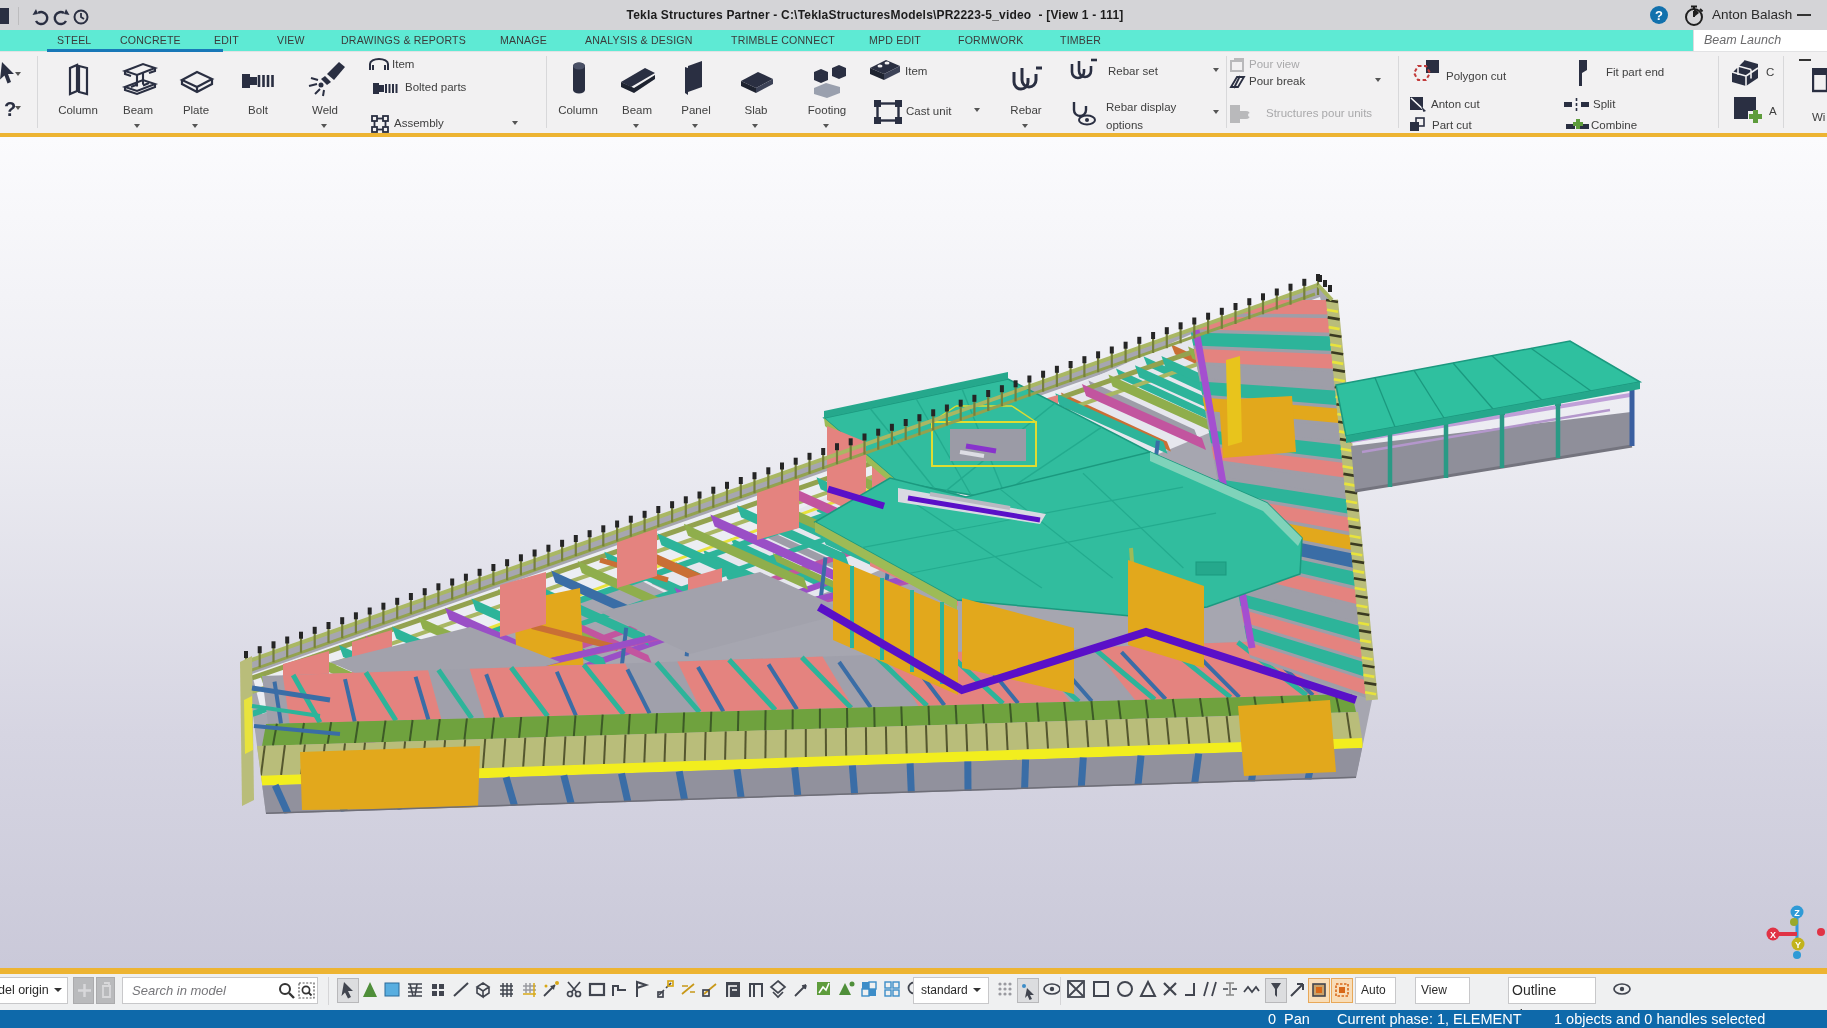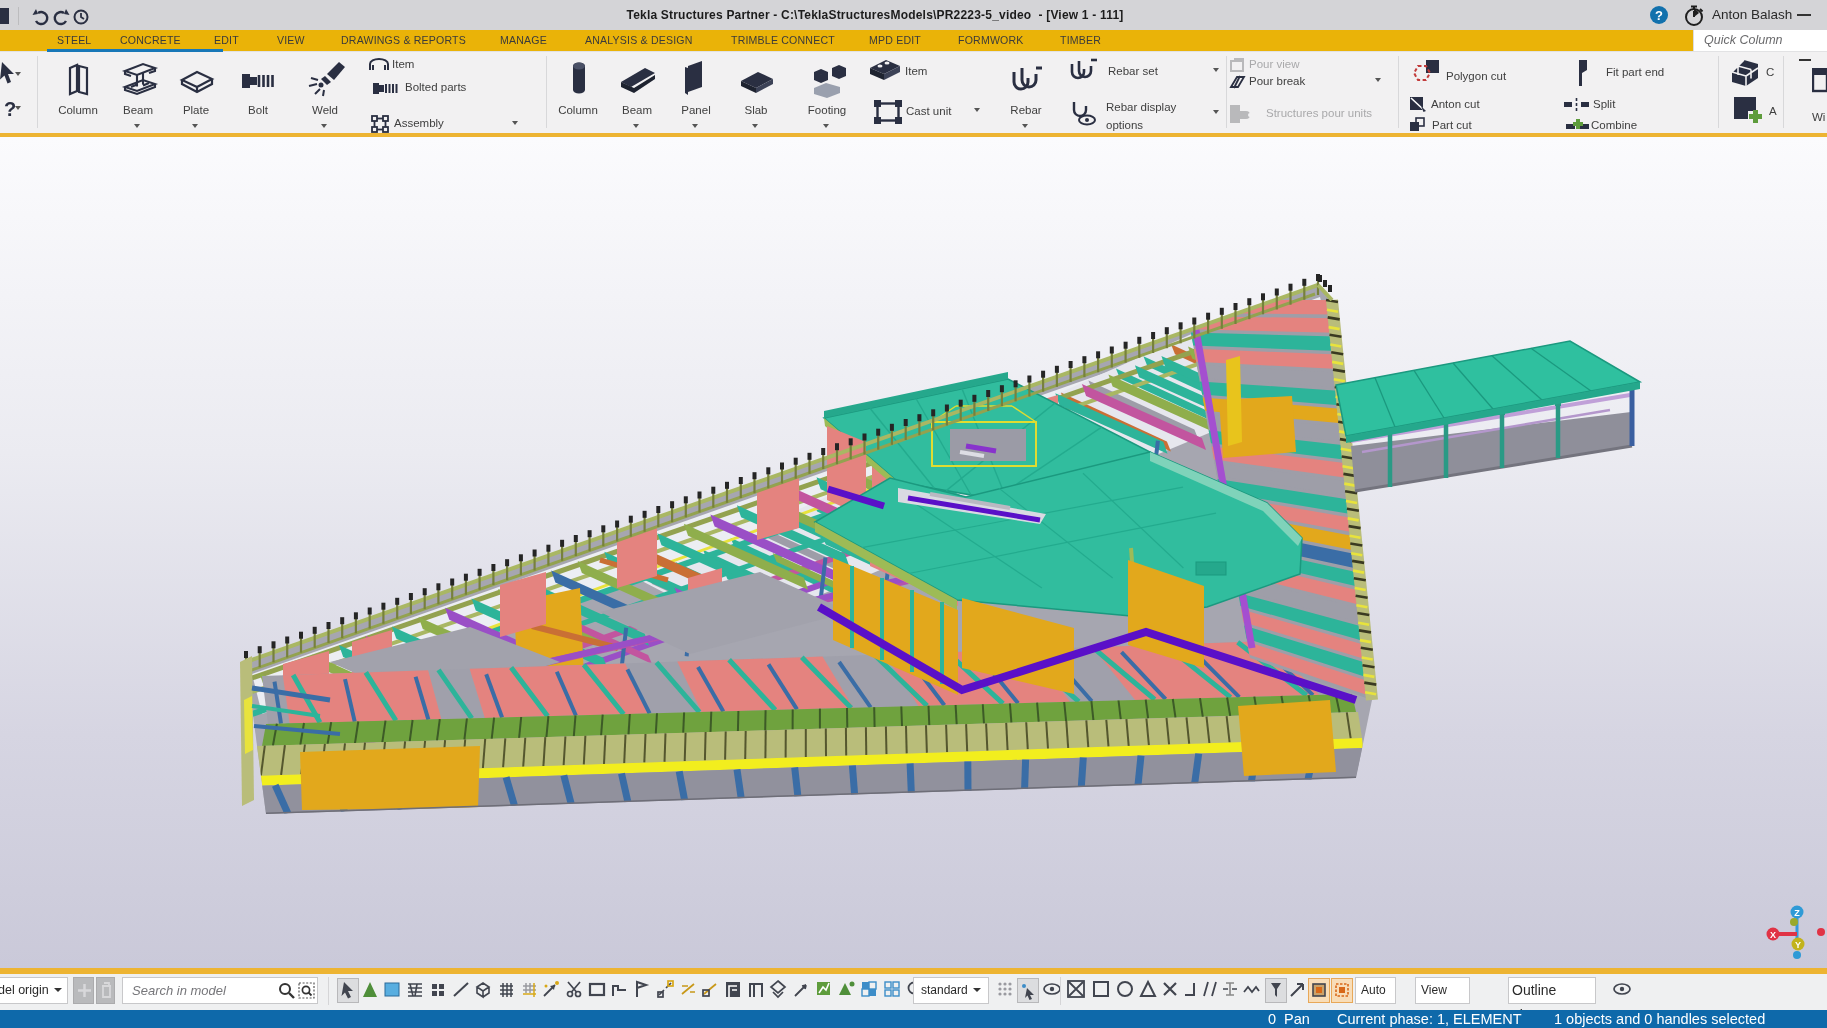--- a/index.html
+++ b/index.html
@@ -1,18 +1,18 @@
 <!DOCTYPE html>
 <html><head><meta charset="utf-8"><style>
 *{margin:0;padding:0;box-sizing:border-box}
 html,body{width:1827px;height:1028px;overflow:hidden;font-family:"Liberation Sans",sans-serif;background:#fff}
 .abs{position:absolute}
 #titlebar{position:absolute;left:0;top:0;width:1827px;height:30px;background:#d4d4d7}
 #title{position:absolute;left:0;top:0;width:1750px;text-align:center;font-size:12px;font-weight:bold;color:#1c1c1c;line-height:30px;letter-spacing:.2px}
-#tabs{position:absolute;left:0;top:30px;width:1827px;height:22px;background:#eab308;border-bottom:1px solid #e2e2e4}
+#tabs{position:absolute;left:0;top:30px;width:1827px;height:22px;background:#5eead4;border-bottom:1px solid #e2e2e4}
 .tab{position:absolute;top:0;font-size:11.5px;color:#3b3b3b;line-height:21px;letter-spacing:.2px;transform:scaleX(.92);transform-origin:0 50%}
 #tabuline{position:absolute;left:47px;top:19px;width:176px;height:3px;background:#1878b8}
 #ribbon{position:absolute;left:0;top:52px;width:1827px;height:81px;background:#f2f1f2}
 #yline1{position:absolute;left:0;top:133px;width:1827px;height:4px;background:#edb432}
 .rsep{position:absolute;top:4px;height:72px;width:1px;background:#d8d8da}
 .blbl{position:absolute;font-size:11.5px;color:#404040;text-align:center;white-space:nowrap}
 .slbl{position:absolute;font-size:11.5px;color:#404040;white-space:nowrap}
 .glbl{position:absolute;font-size:11.5px;color:#a9a9ab;white-space:nowrap}
 .caret{position:absolute;width:0;height:0;border-left:3.5px solid transparent;border-right:3.5px solid transparent;border-top:4px solid #555}
 .ricon{position:absolute}
@@ -653,21 +653,21 @@
  <span class="tab" style="left:277px">VIEW</span>
  <span class="tab" style="left:341px">DRAWINGS &amp; REPORTS</span>
  <span class="tab" style="left:500px">MANAGE</span>
  <span class="tab" style="left:585px">ANALYSIS &amp; DESIGN</span>
  <span class="tab" style="left:731px">TRIMBLE CONNECT</span>
  <span class="tab" style="left:869px">MPD EDIT</span>
  <span class="tab" style="left:958px">FORMWORK</span>
  <span class="tab" style="left:1060px">TIMBER</span>
  <div id="tabuline"></div>
  <div class="abs" style="left:1693px;top:0;width:134px;height:21px;background:#fff;border-left:1px solid #dcdcde">
-   <span style="font-size:12.5px;font-style:italic;color:#6a6a6c;line-height:21px;padding-left:10px">Quick Column</span>
+   <span style="font-size:12.5px;font-style:italic;color:#6a6a6c;line-height:21px;padding-left:10px">Beam Launch</span>
  </div>
 </div>
 <div id="ribbon">
 <svg class="ricon" style="left:0px;top:8px" width="22" height="30" viewBox="0 0 22 30">
       <path d="M2 2 l12 12 -6 0 3 8 -3.5 1.5 -3-8 -4.5 4z" fill="#2a2f42"></path>
     </svg>
 <div class="caret" style="left:15px;top:20px"></div>
 <svg class="ricon" style="left:0px;top:44px" width="22" height="28" viewBox="0 0 22 28">
       <text x="4" y="20" font-size="20" font-weight="bold" fill="#2a2f42" font-family="Liberation Sans,sans-serif">?</text>
     </svg>

